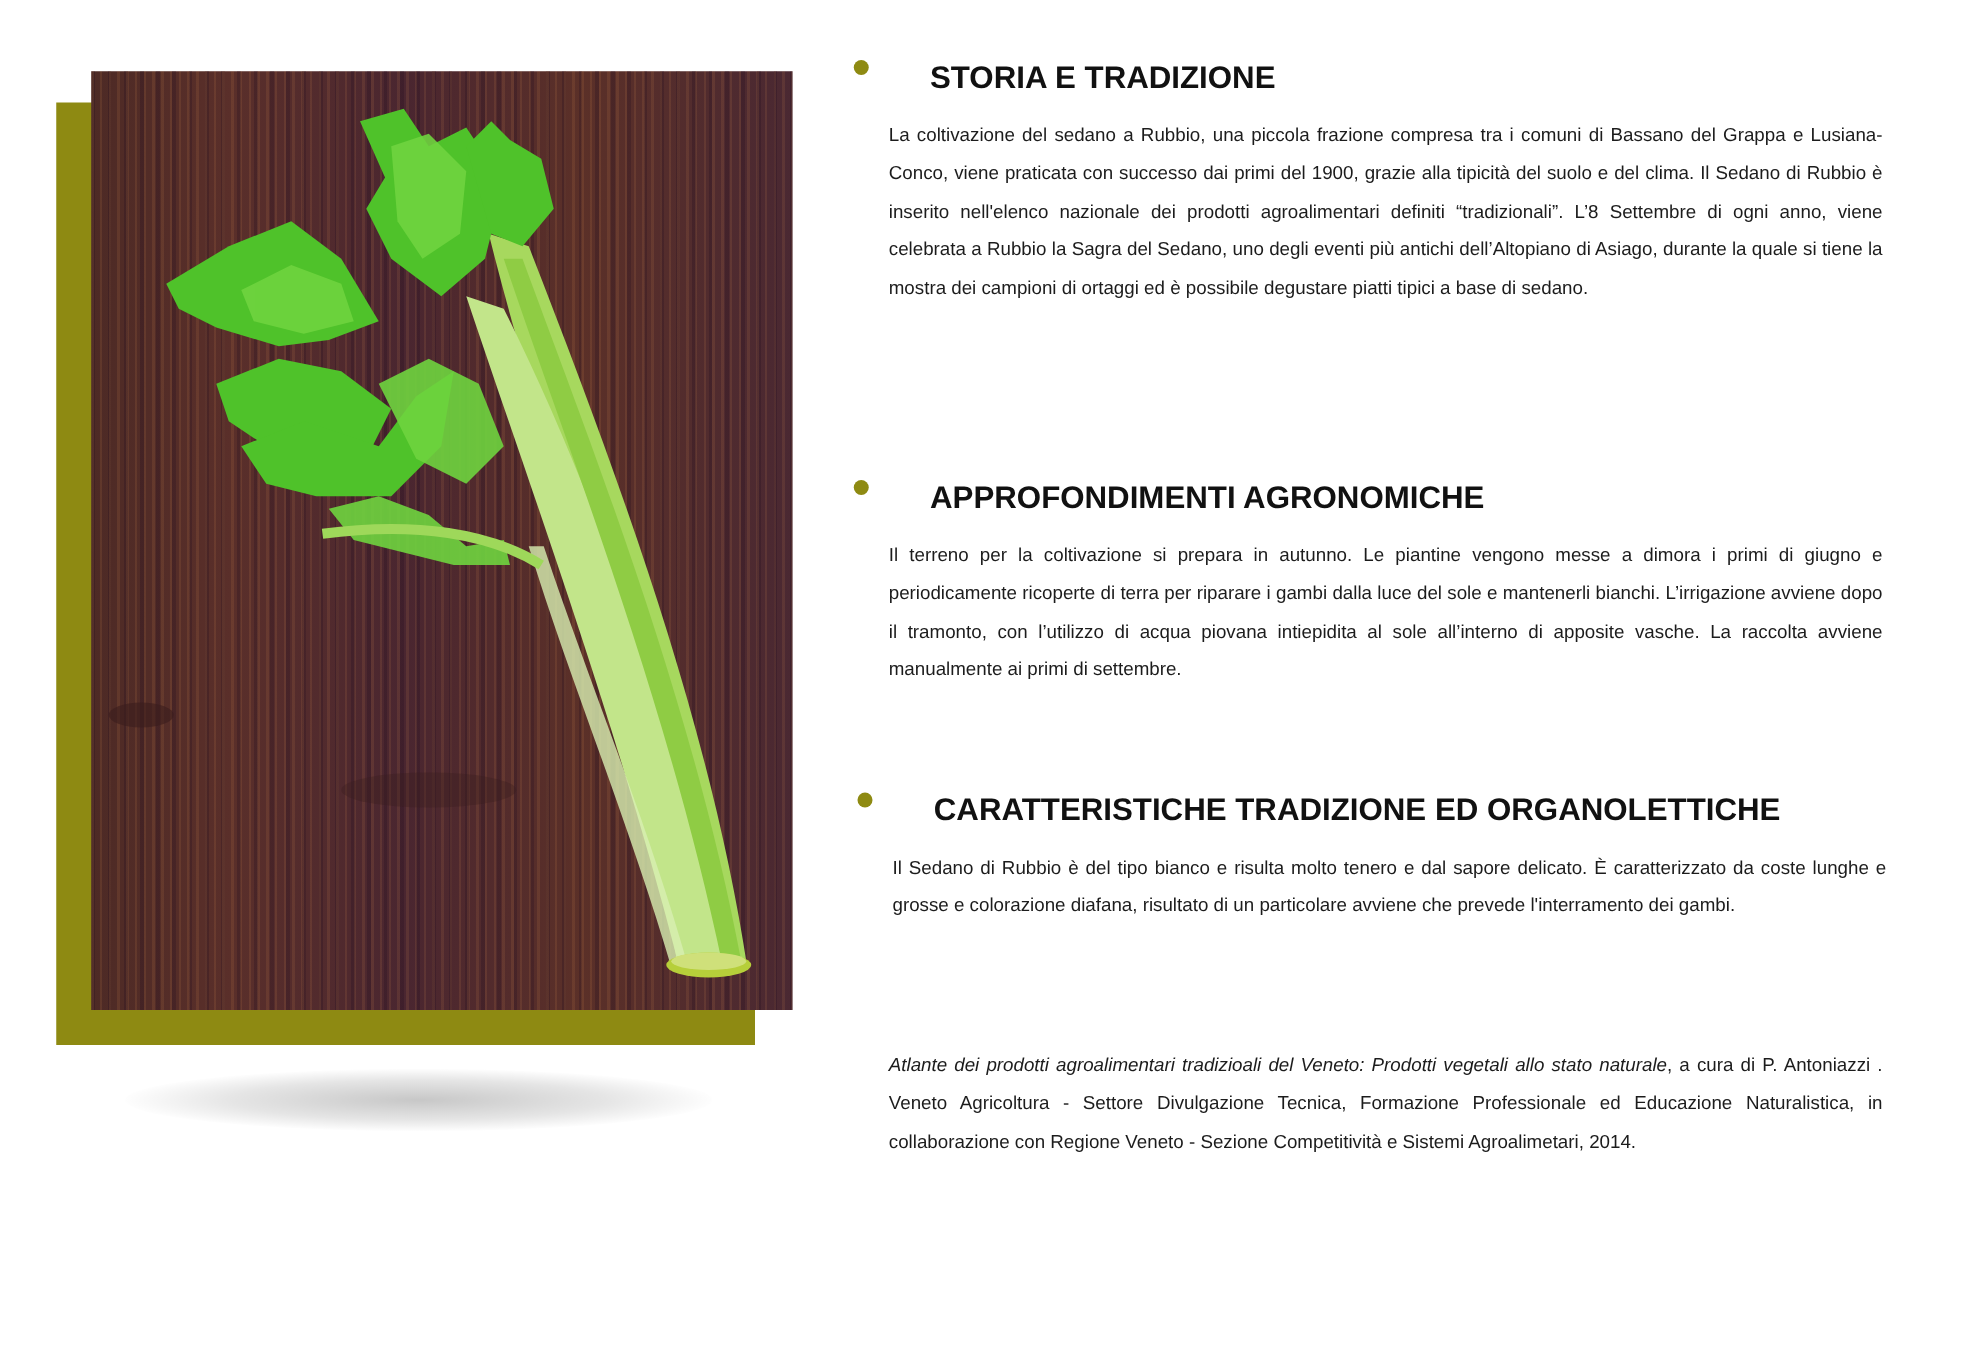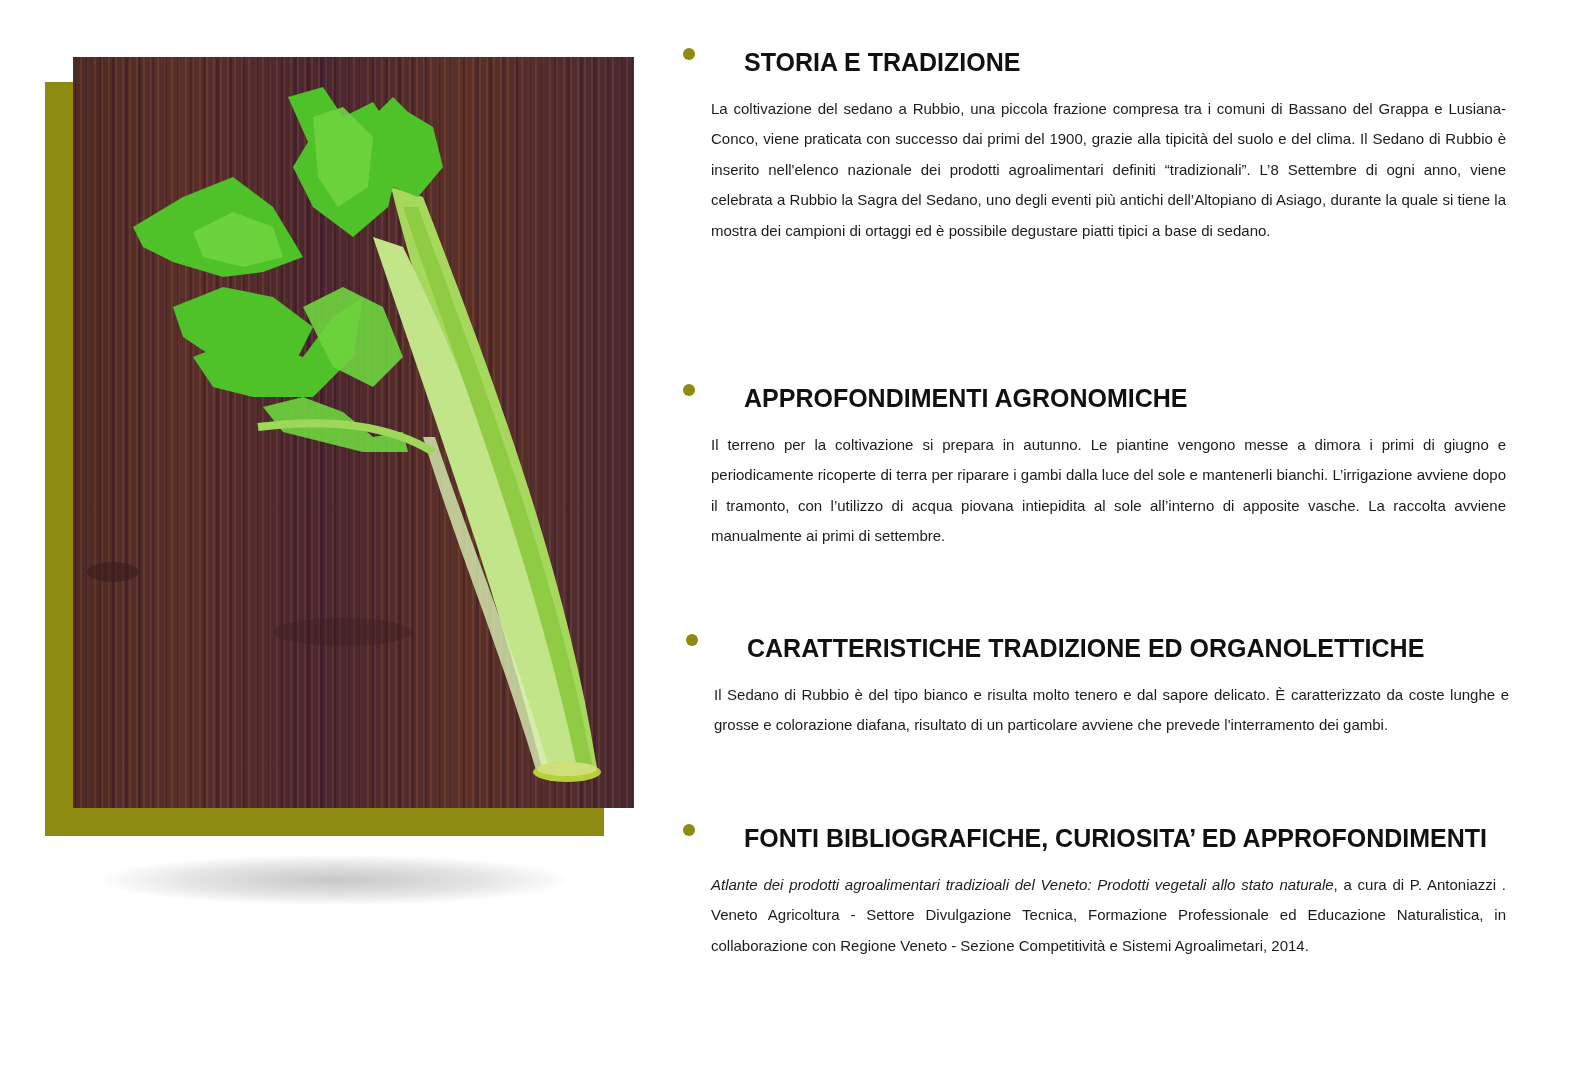--- a/index.html
+++ b/index.html
@@ -78,18 +78,14 @@
 
 <section class="section" style="top:634px; left:683px;">
   <div class="section-head">
     <span class="bullet"></span>
     <h2 class="section-title" style="margin:0">CARATTERISTICHE TRADIZIONE ED ORGANOLETTICHE</h2>
   </div>
   <p class="section-body" style="margin-bottom:0">Il Sedano di Rubbio è del tipo bianco e risulta molto tenero e dal sapore delicato. È caratterizzato da coste lunghe e grosse e colorazione diafana, risultato di un particolare avviene che prevede l'interramento dei gambi.</p>
 </section>
 
 <section class="section" style="top:824px;">
-  <div class="section-head">
-    <span class="bullet"></span>
-    <h2 class="section-title" style="margin:0">FONTI BIBLIOGRAFICHE, CURIOSITA’ ED APPROFONDIMENTI</h2>
-  </div>
   <p class="section-body" style="margin-bottom:0"><em>Atlante dei prodotti agroalimentari tradizioali del Veneto: Prodotti vegetali allo stato naturale</em><span>, a cura di P. Antoniazzi . Veneto Agricoltura - Settore Divulgazione Tecnica, Formazione Professionale ed Educazione Naturalistica, in collaborazione con Regione Veneto - Sezione Competitività e Sistemi Agroalimetari, 2014.</span></p>
 </section>
 
 </body></html>

